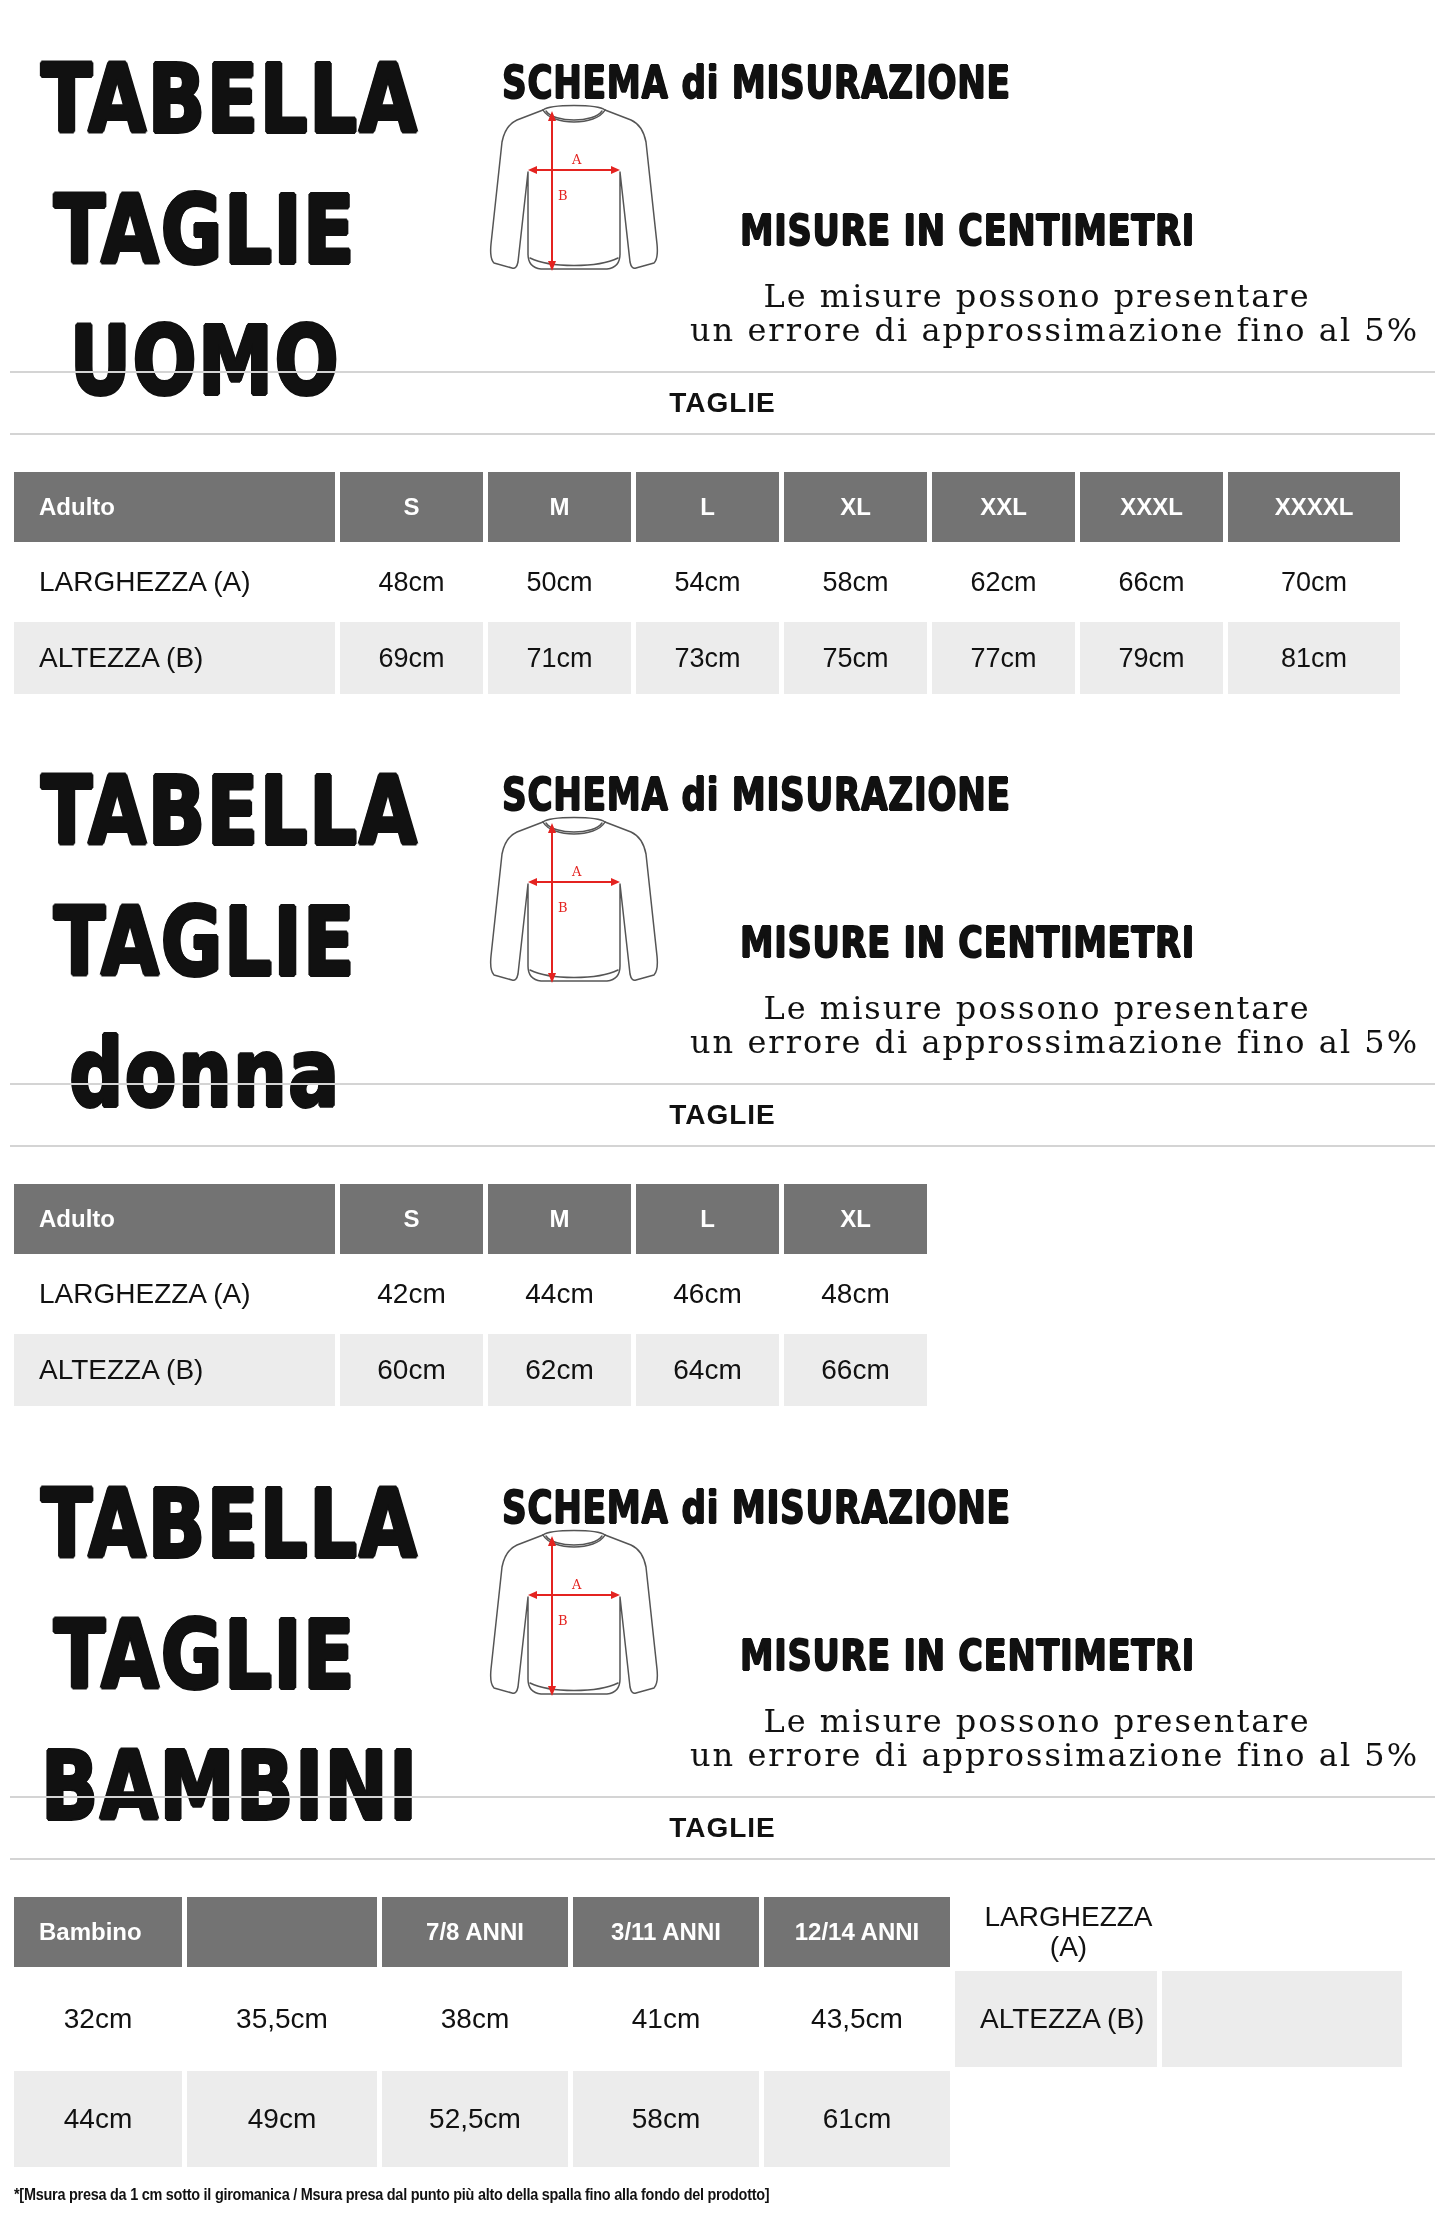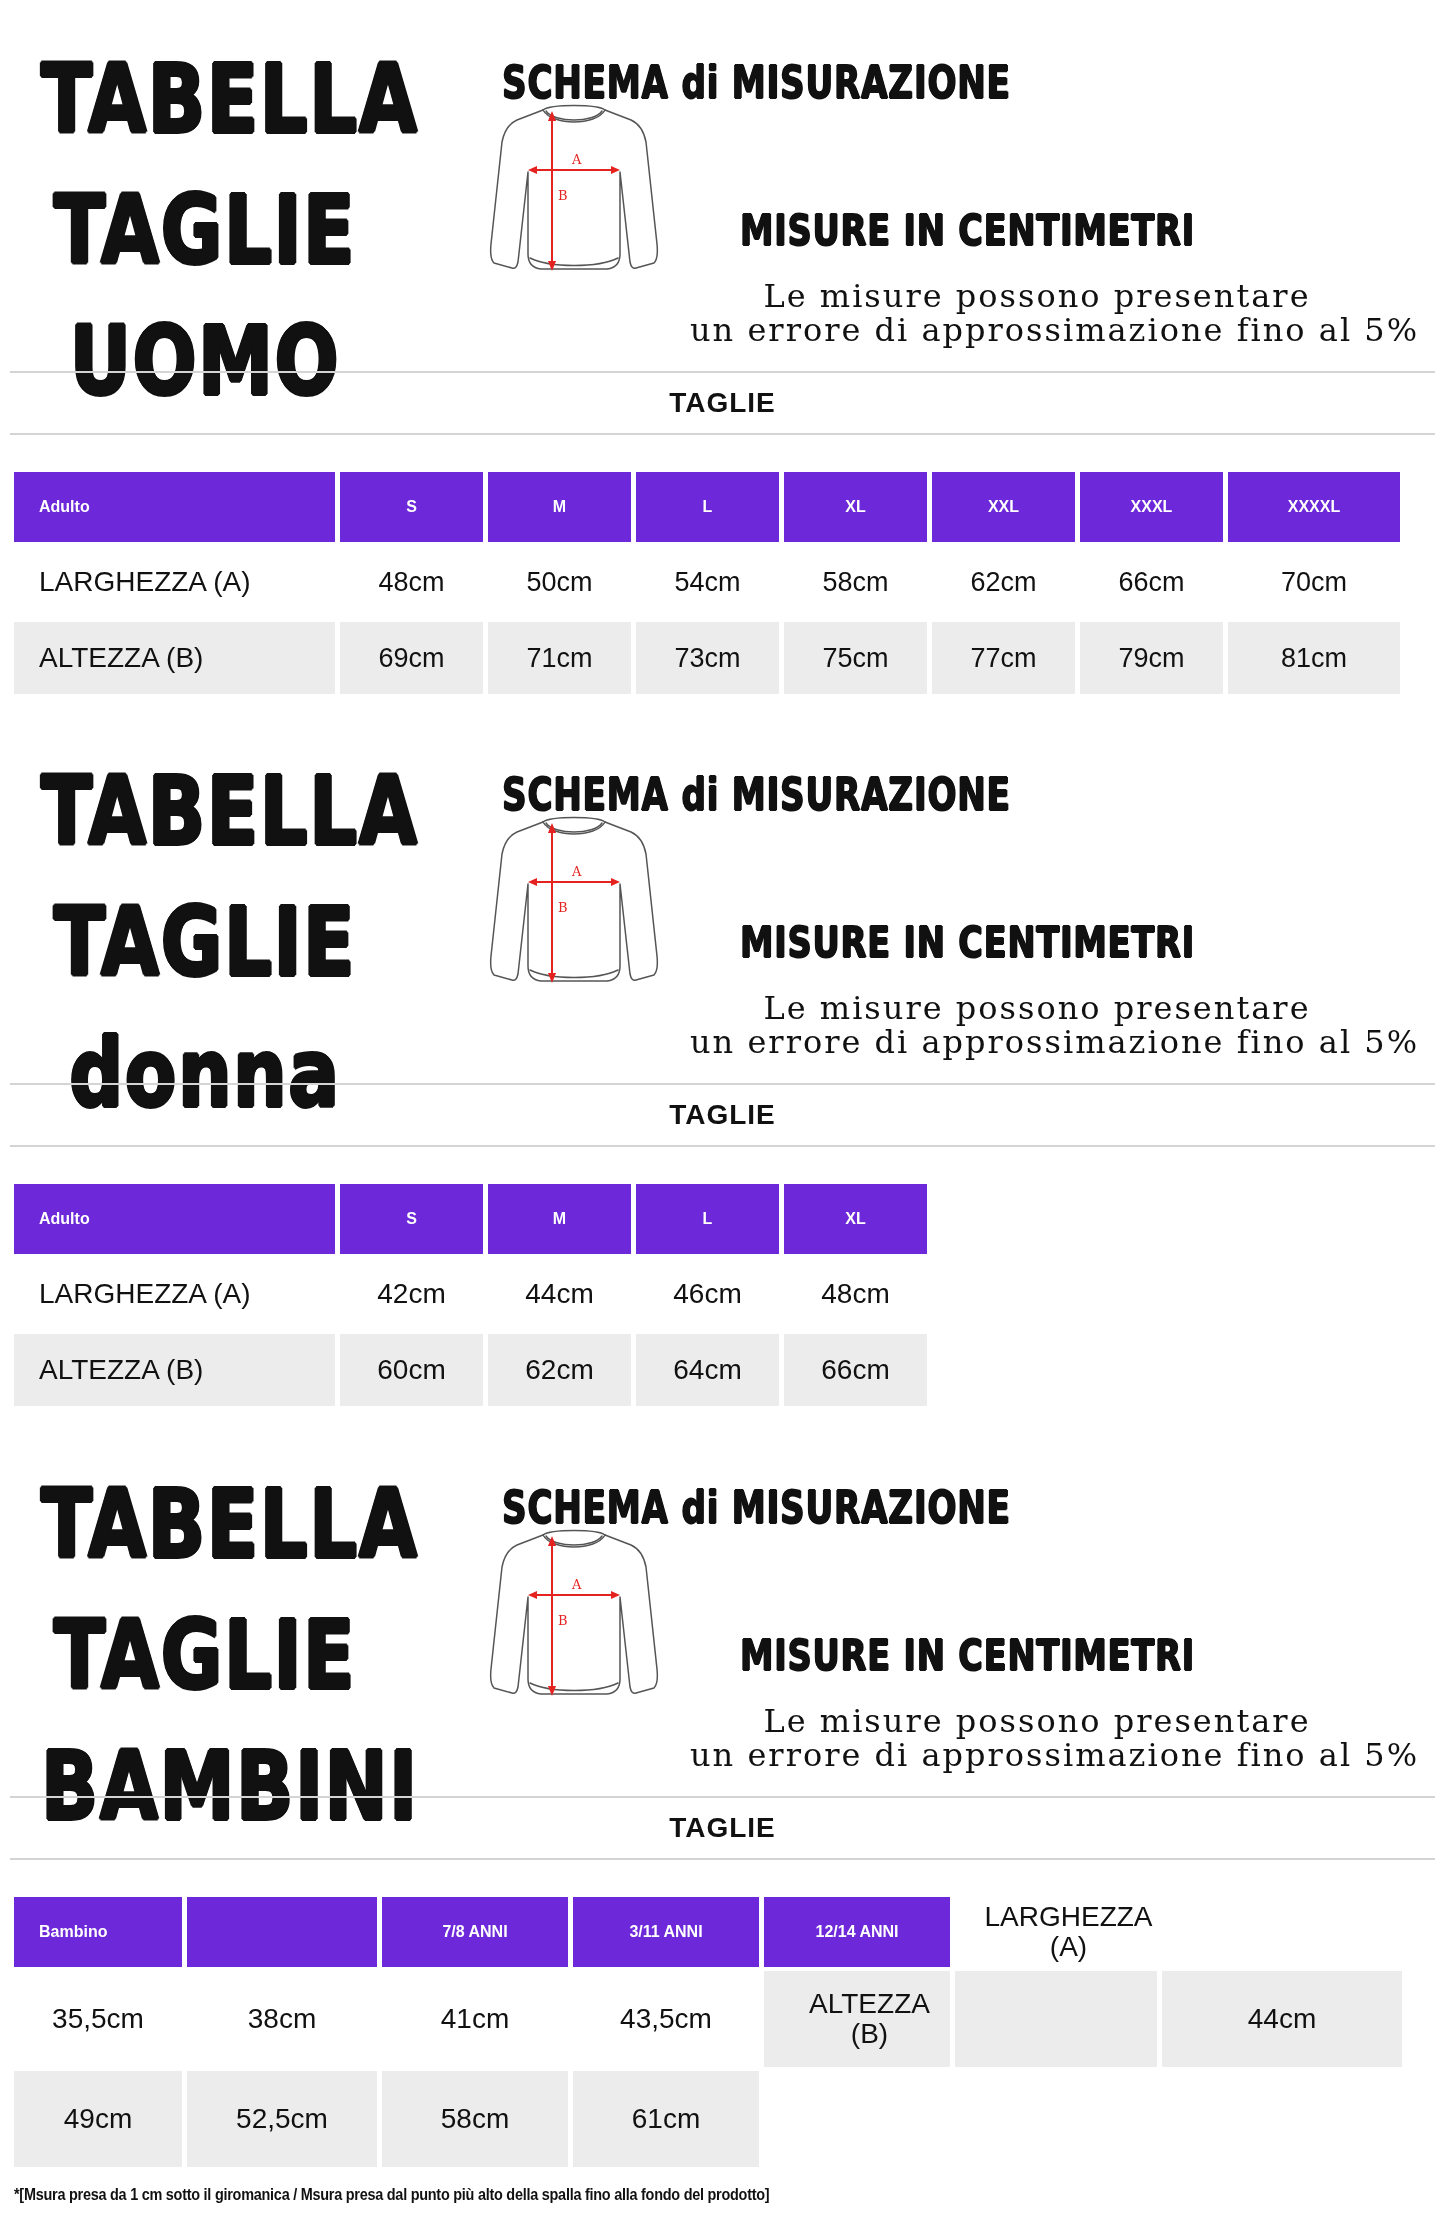--- a/index.html
+++ b/index.html
@@ -40,21 +40,21 @@
   .taglie-band{position:absolute;left:10px;right:10px;top:371px}
   .rule{height:2px;background:#d4d4d4}
   .taglie-label{height:60px;display:flex;align-items:center;justify-content:center;
     font-weight:bold;font-size:28px;letter-spacing:1px}
 
   .size-table{position:absolute;left:14px;top:472px;display:grid;column-gap:5px;row-gap:4px}
   #t-uomo{grid-template-columns:321px repeat(6,143px) 172px;grid-template-rows:70px 72px 72px}
   #t-donna{grid-template-columns:321px repeat(4,143px);grid-template-rows:70px 72px 72px}
   #t-bambini{grid-template-columns:168px 190px repeat(3,186px) 202px 240px;grid-template-rows:70px 96px 96px}
 
-  .hc{background:#6d28d9;color:#fff;font-weight:bold;font-size:16px;
+  .hc{background:#737373;color:#fff;font-weight:bold;font-size:24px;
       display:flex;align-items:center;justify-content:center}
   .hc.lead{justify-content:flex-start;padding-left:25px}
   .bc{display:flex;align-items:center;justify-content:center;font-size:27px}
   .bc.lead{justify-content:flex-start;padding-left:25px;font-size:28px;line-height:30px;text-align:center}
   #t-donna .val,#t-bambini .val{font-size:28px}
   .w{background:#fff}
   .g{background:#ececec}
 
   .footer{position:relative;height:51px}
   .footer-text{position:absolute;left:14px;top:10px;font-size:17px;font-weight:bold;
@@ -236,20 +236,21 @@
 
   <div class="size-table" id="t-bambini">
     <div class="hc lead">Bambino</div>
     <div class="hc"></div>
     <div class="hc">7/8 ANNI</div>
     <div class="hc">3/11 ANNI</div>
     <div class="hc">12/14 ANNI</div>
 
     <div class="bc lead w">LARGHEZZA (A)</div>
     <div class="bc val w"></div>
+    <div class="bc val w">32cm</div>
     <div class="bc val w">35,5cm</div>
     <div class="bc val w">38cm</div>
     <div class="bc val w">41cm</div>
     <div class="bc val w">43,5cm</div>
 
     <div class="bc lead g">ALTEZZA (B)</div>
     <div class="bc val g"></div>
     <div class="bc val g">44cm</div>
     <div class="bc val g">49cm</div>
     <div class="bc val g">52,5cm</div>

